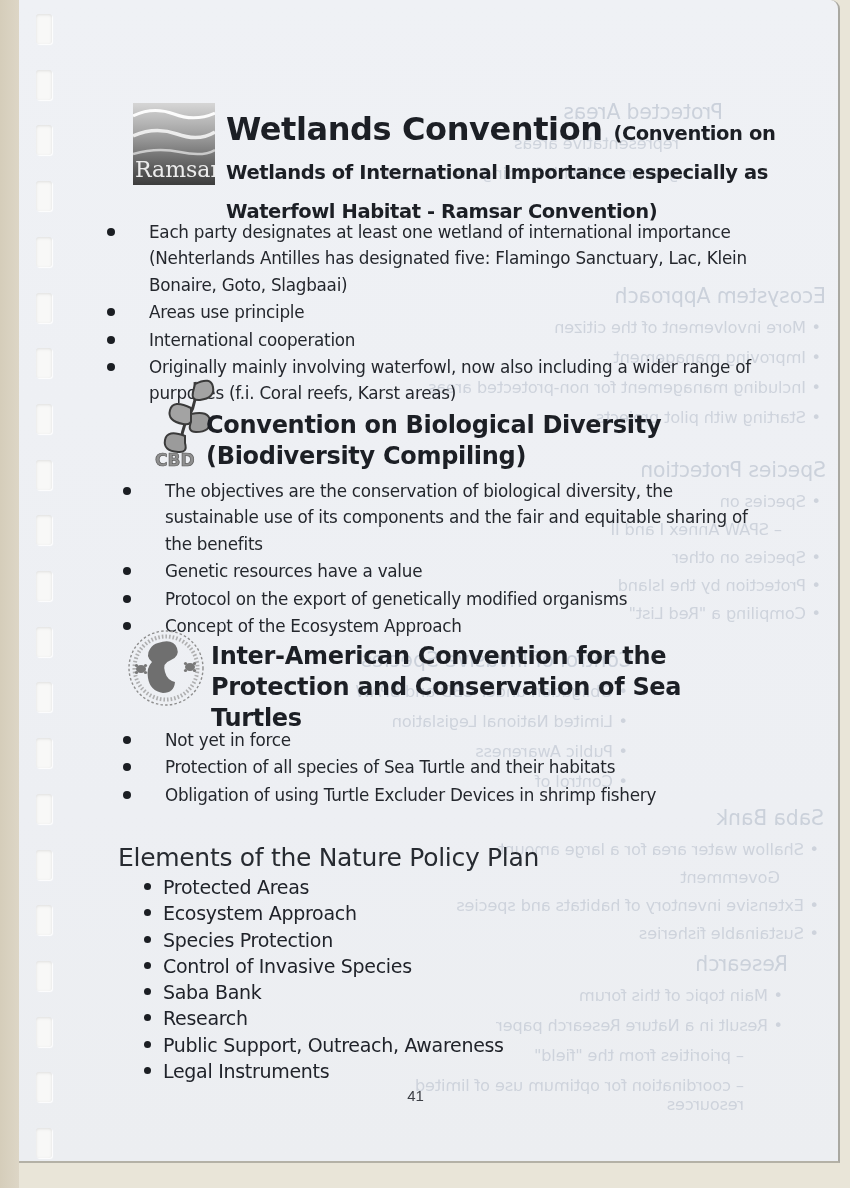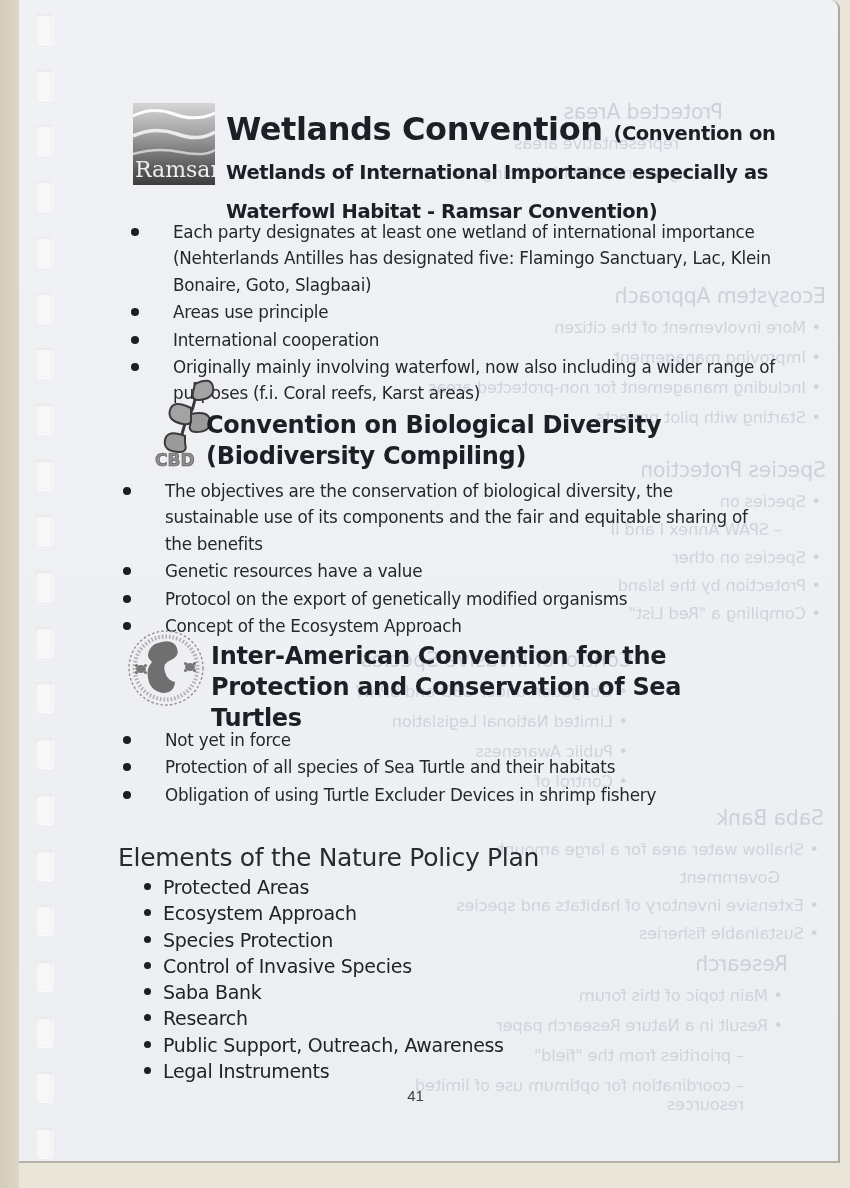--- a/index.html
+++ b/index.html
@@ -177,21 +177,21 @@
         <path d="M0 13 Q 20 3 41 11 T 82 10" stroke="#ffffff" stroke-width="3" fill="none" opacity="0.95"></path>
         <path d="M0 33 Q 22 23 44 31 T 82 29" stroke="#f4f4f4" stroke-width="3.5" fill="none" opacity="0.9"></path>
         <path d="M0 51 Q 24 44 47 49 T 82 47" stroke="#e6e6e6" stroke-width="2.5" fill="none" opacity="0.75"></path>
         <text x="2" y="74" font-family="DejaVu Serif, Liberation Serif, serif" font-size="22" fill="#ececec">Ramsar</text>
       </svg>
     </div>
     <h1 class="title1 abs" style="left:207px; top:110px;">
       <span class="t-main">Wetlands Convention</span>
       <span class="t-paren">(Convention on Wetlands of International Importance especially as Waterfowl Habitat - Ramsar Convention)</span>
     </h1>
-    <ul class="blist abs" style="left:108px; top:219px;">
+    <ul class="blist abs" style="left:84px; top:219px;">
       <li>Each party designates at least one wetland of international importance (Nehterlands Antilles has designated five: Flamingo Sanctuary, Lac, Klein Bonaire, Goto, Slagbaai)</li>
       <li>Areas use principle</li>
       <li>International cooperation</li>
       <li>Originally mainly involving waterfowl, now also including a wider range of purposes (f.i. Coral reefs, Karst areas)</li>
     </ul>
 
     <div class="abs" style="left:128px; top:374px;">
       <svg width="74" height="96" viewBox="0 0 74 96">
         <path d="M34 78 C 33 62 36 52 42 42 C 48 32 50 22 48 8" stroke="#3a3a3a" stroke-width="3" fill="none"></path>
         <path d="M48 10 q 16 -8 18 3 q 2 11 -13 13 q -9 1 -7 -8 z" fill="#a3a3a3" stroke="#3a3a3a" stroke-width="2"></path>

